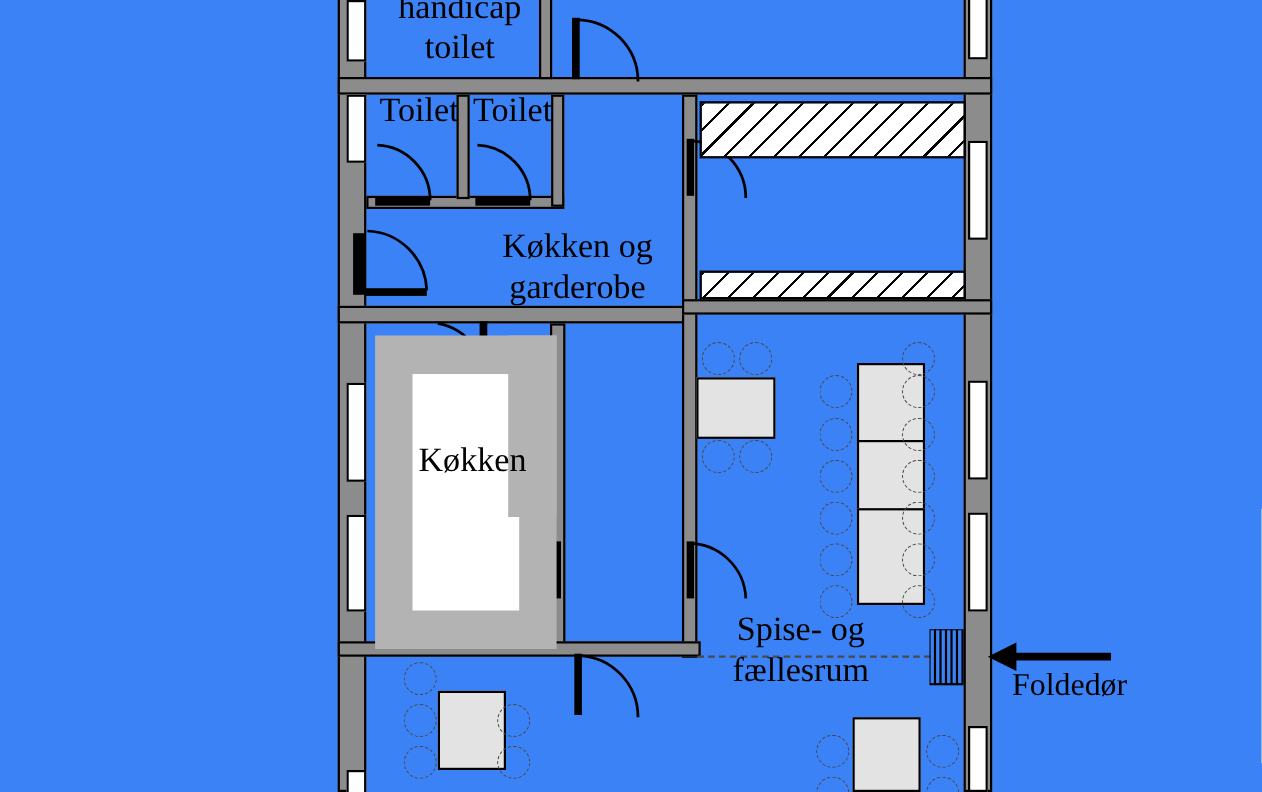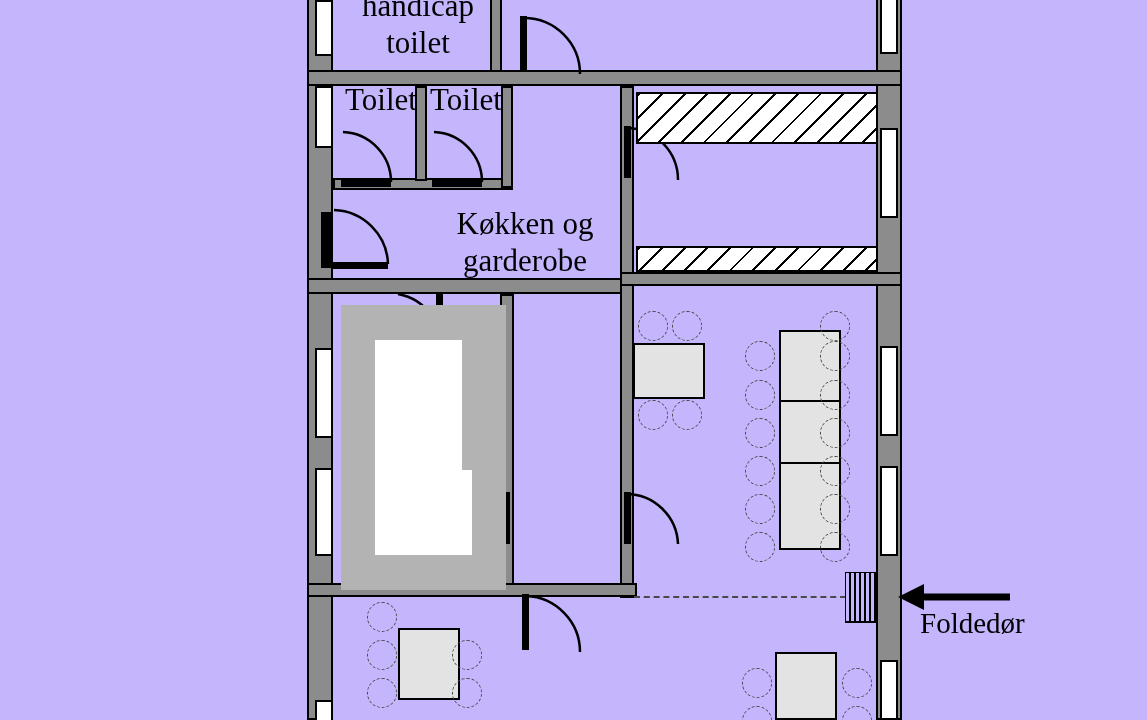--- a/index.html
+++ b/index.html
@@ -4,21 +4,21 @@
 <style>
   html, body {
     margin: 0;
     padding: 0;
     background: #ffffff;
   }
   #canvas {
     position: relative;
     width: 1147px;
     height: 720px;
-    background: #c4b5fd;
+    background: #3b82f6;
     overflow: hidden;
     font-family: "Liberation Serif", serif;
   }
   .wall {
     position: absolute;
     background: #8c8c8c;
     border: 2px solid #000000;
     box-sizing: border-box;
   }
   .window {
@@ -265,16 +265,19 @@
       <polygon points="0,15 26,2 26,28" fill="#000"></polygon>
     </svg>
   </div>
 
   <div class="roomlabel lbl-xl" style="left:333px; top:-12px; width:170px;">handicap
 toilet</div>
   <div class="roomlabel lbl-xl" style="left:335px; top:82px; width:92px;">Toilet</div>
   <div class="roomlabel lbl-xl" style="left:420px; top:82px; width:92px;">Toilet</div>
   <div class="roomlabel lbl-xl" style="left:450px; top:206px; width:150px;">Køkken og
 garderobe</div>
+  <div class="roomlabel lbl-xl" style="left:372px; top:400px; width:115px;">Køkken</div>
+  <div class="roomlabel lbl-xl" style="left:650px; top:554px; width:156px;">Spise- og
+fællesrum</div>
 
   <div class="callout" style="left:920px; top:607px;">Foldedør</div>
 
 </div>
 
 </body></html>

